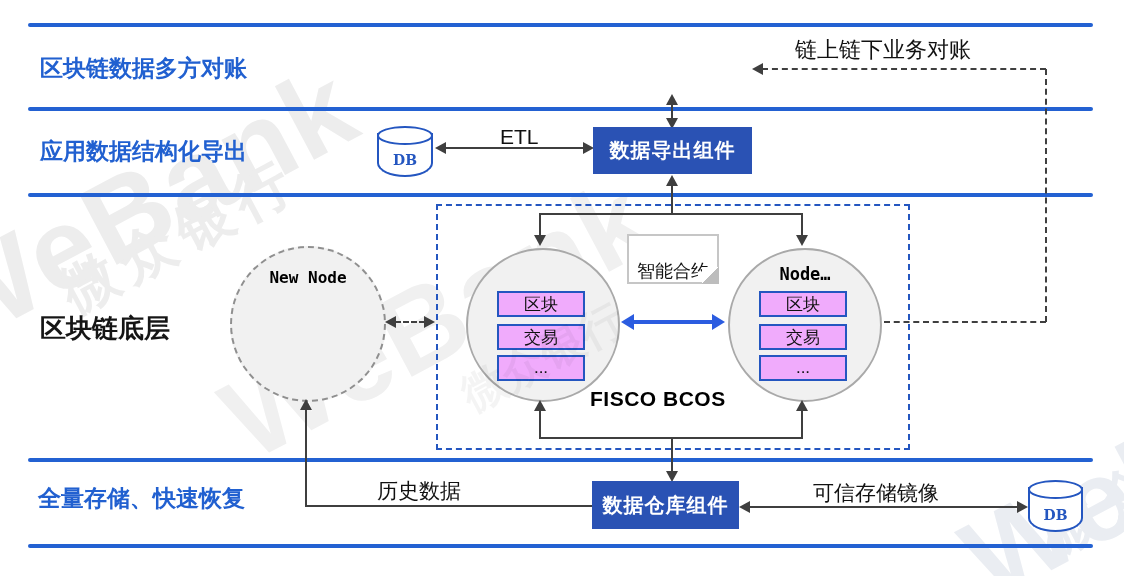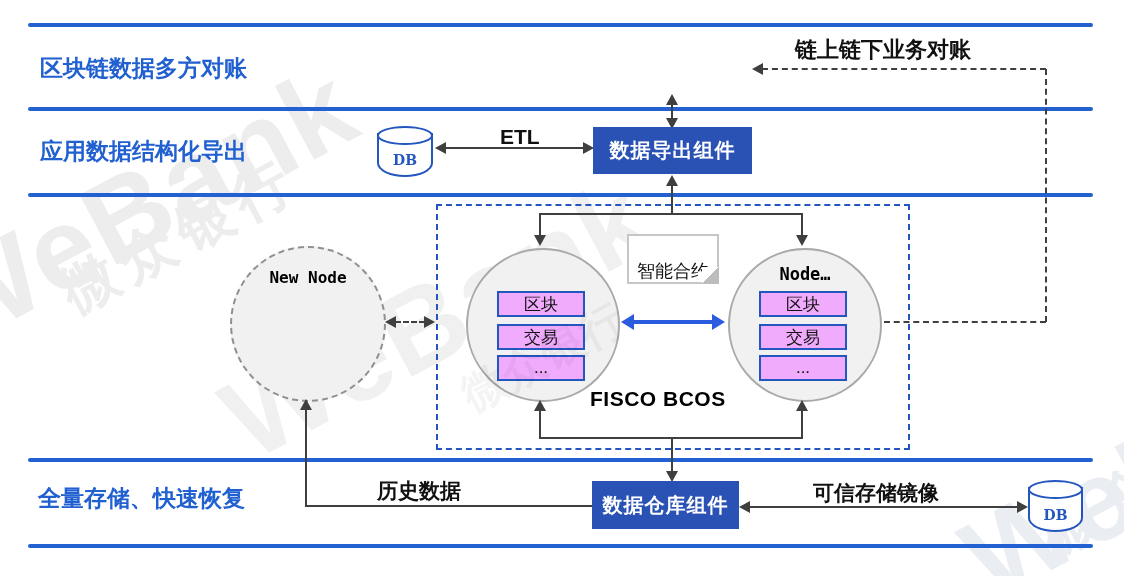--- a/index.html
+++ b/index.html
@@ -16,21 +16,21 @@
   .wm3{left:205px;top:252px;color:#f0f0f0;}
   .wm4{left:945px;top:392px;color:#eaedf2;}
   .wm5{left:1030px;top:440px;color:#eaedf2;}
   .wm6{left:455px;top:328px;color:rgba(0,0,0,0.045);font-size:44px;z-index:6;}
   
   .sline{position:absolute;left:28px;width:1065px;height:4px;background:#2361d2;border-radius:2px;z-index:2;}
   
   .slabel{position:absolute;font-weight:bold;z-index:5;white-space:nowrap;}
   .slabel.blue{color:#2160d0;font-size:23px;}
   .slabel.dark{color:#151515;font-size:26px;}
-  .plain{position:absolute;font-size:21px;color:#111;z-index:5;white-space:nowrap;font-weight:bold;}
+  .plain{position:absolute;font-size:21px;color:#111;z-index:5;white-space:nowrap;}
   
   .cbox{position:absolute;background:#2a52b4;color:#fff;font-weight:bold;font-size:20px;
         display:flex;align-items:center;justify-content:center;z-index:5;letter-spacing:1px;}
   
   .fbox{position:absolute;left:436px;top:204px;width:470px;height:242px;border:2px dashed #2456c0;z-index:2;}
   
   .circle{position:absolute;width:150px;height:150px;border-radius:50%;background:#f1f1f1;border:2px solid #a9a9a9;z-index:3;}
   .circle.dashed{width:152px;height:152px;border:2px dashed #8f8f8f;}
   .ntitle{position:absolute;top:14px;left:0;width:100%;text-align:center;
           font-family:"DejaVu Sans Mono","Liberation Mono",monospace;font-weight:bold;font-size:17px;color:#000;}
@@ -80,20 +80,21 @@
   <div class="wm wm6">微众银行</div>
 
   <div class="sline" style="top:23px"></div>
   <div class="sline" style="top:107px"></div>
   <div class="sline" style="top:193px"></div>
   <div class="sline" style="top:458px"></div>
   <div class="sline" style="top:544px"></div>
 
   <div class="slabel blue" style="left:40px;top:136px">应用数据结构化导出</div>
   <div class="slabel blue" style="left:40px;top:53px">区块链数据多方对账</div>
+  <div class="slabel dark" style="left:40px;top:311px">区块链底层</div>
   <div class="slabel blue" style="left:38px;top:483px">全量存储、快速恢复</div>
 
   <div class="plain" style="left:795px;top:35px;font-size:22px">链上链下业务对账</div>
   <div class="plain" style="left:500px;top:125px">ETL</div>
   <div class="plain" style="left:377px;top:477px">历史数据</div>
   <div class="plain" style="left:813px;top:479px">可信存储镜像</div>
   <div class="fisco-label">FISCO BCOS</div>
 
   <div class="fbox"></div>
 

